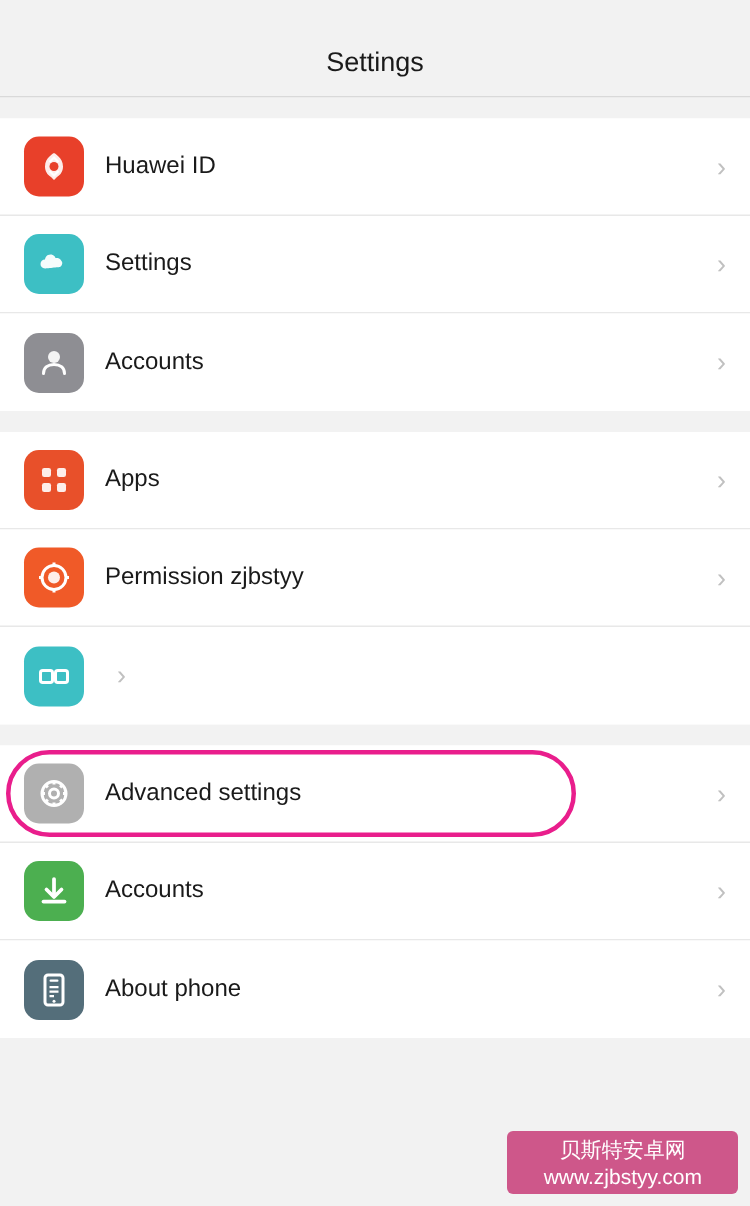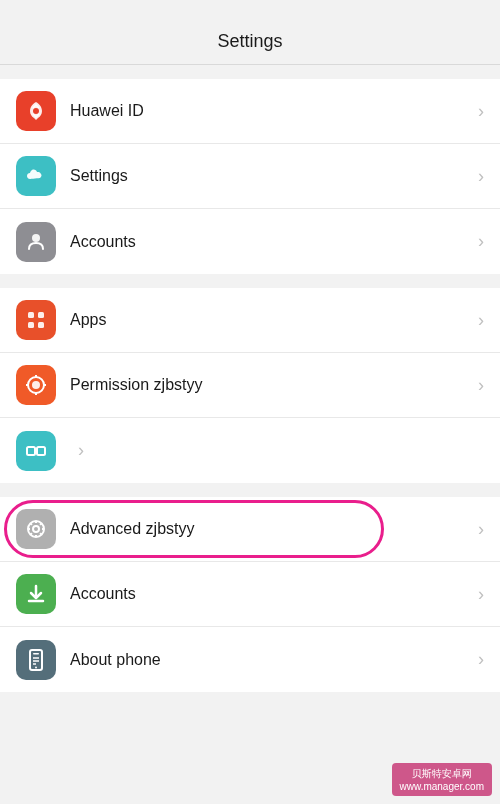--- a/index.html
+++ b/index.html
@@ -113,23 +113,23 @@
       pointer-events: none;
       z-index: 10;
     }
 
     .watermark {
       position: fixed;
       bottom: 8px;
       right: 8px;
       background-color: rgba(200, 60, 120, 0.85);
       color: white;
-      padding: 4px 8px;
+      padding: 4px 24px;
       border-radius: 4px;
-      font-size: 10px;
+      font-size: 14px;
       text-align: center;
       margin-top: 40px;
     }
   </style>
 </head>
 <body>
 
 <div>
 
   <div class="header">
@@ -233,21 +233,21 @@
           <line x1="13" y1="5" x2="13" y2="7" stroke="white" stroke-width="2"></line>
           <line x1="13" y1="19" x2="13" y2="21" stroke="white" stroke-width="2"></line>
           <line x1="5" y1="13" x2="7" y2="13" stroke="white" stroke-width="2"></line>
           <line x1="19" y1="13" x2="21" y2="13" stroke="white" stroke-width="2"></line>
           <line x1="7.5" y1="7.5" x2="8.9" y2="8.9" stroke="white" stroke-width="2"></line>
           <line x1="17.1" y1="17.1" x2="18.5" y2="18.5" stroke="white" stroke-width="2"></line>
           <line x1="18.5" y1="7.5" x2="17.1" y2="8.9" stroke="white" stroke-width="2"></line>
           <line x1="8.9" y1="17.1" x2="7.5" y2="18.5" stroke="white" stroke-width="2"></line>
         </svg>
       </div>
-      <span class="item-label">Advanced zjbstyy</span>
+      <span class="item-label">Advanced settings</span>
       <span class="chevron">›</span>
     </div>
 
     <div class="list-item">
       <div class="icon-wrapper green">
         <svg class="icon-svg" viewBox="0 0 26 26">
           <path d="M13 5 L13 16" stroke="white" stroke-width="2.5" stroke-linecap="round"></path>
           <path d="M8 12 L13 17 L18 12" fill="none" stroke="white" stroke-width="2.5" stroke-linecap="round" stroke-linejoin="round"></path>
           <path d="M6 20 L20 20" stroke="white" stroke-width="2.5" stroke-linecap="round"></path>
         </svg>
@@ -269,14 +269,14 @@
       </div>
       <span class="item-label">About phone</span>
       <span class="chevron">›</span>
     </div>
   </div>
 
 </div>
 
 <div class="watermark">
   <div>贝斯特安卓网</div>
-  <div>www.manager.com</div>
+  <div>www.zjbstyy.com</div>
 </div>
 
 </body></html>

